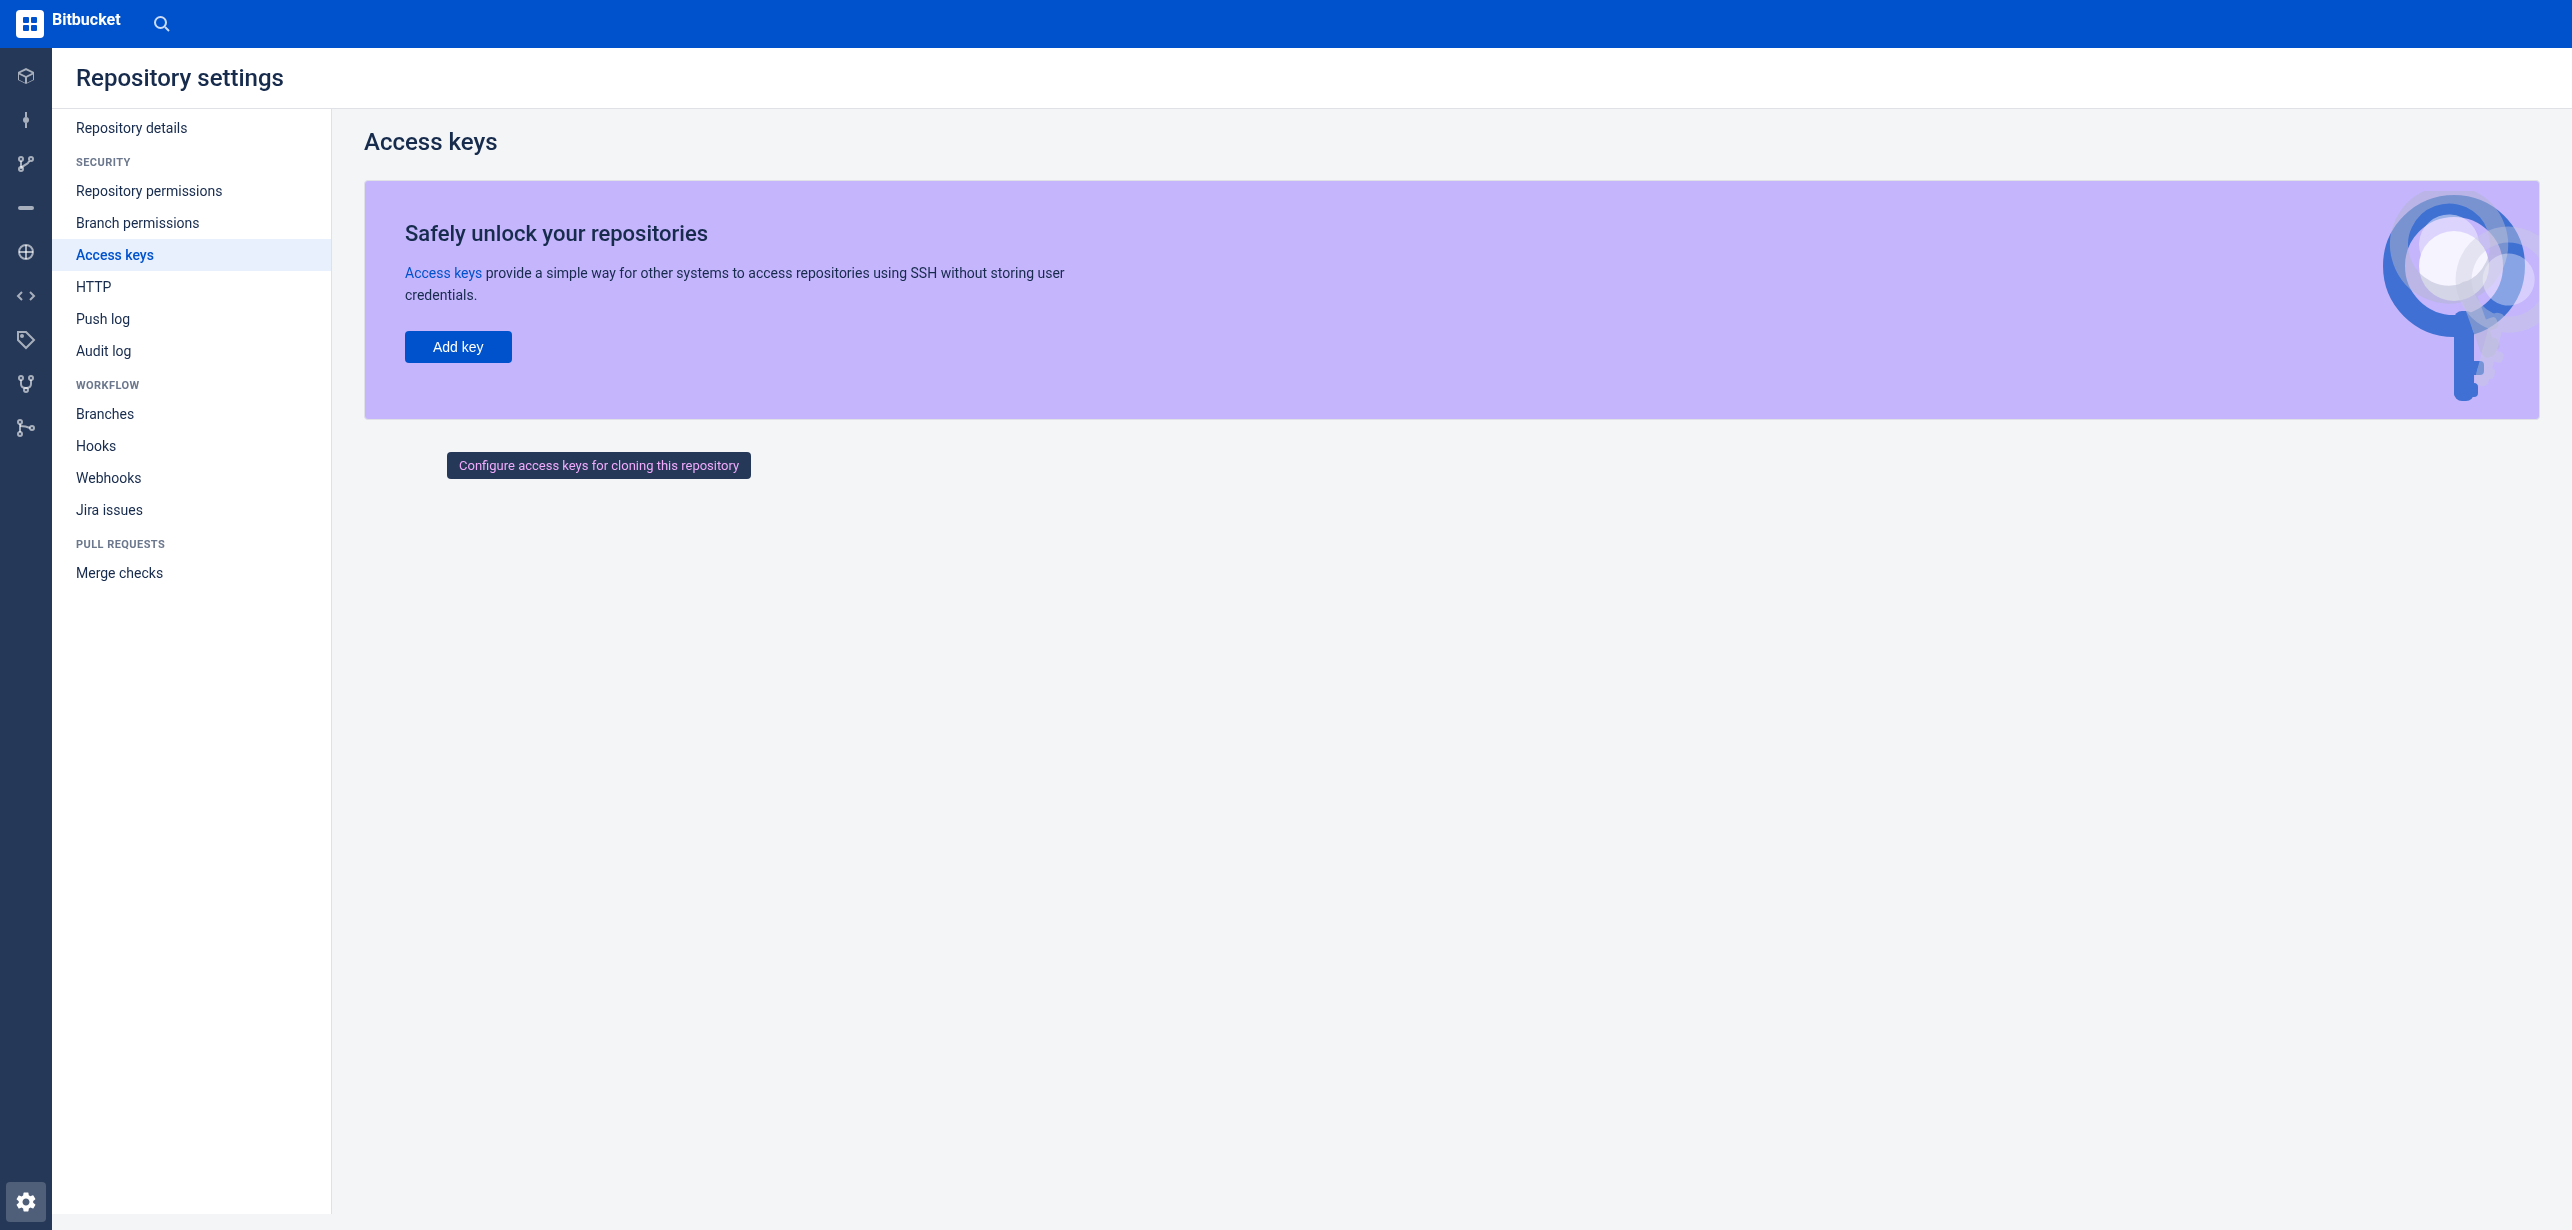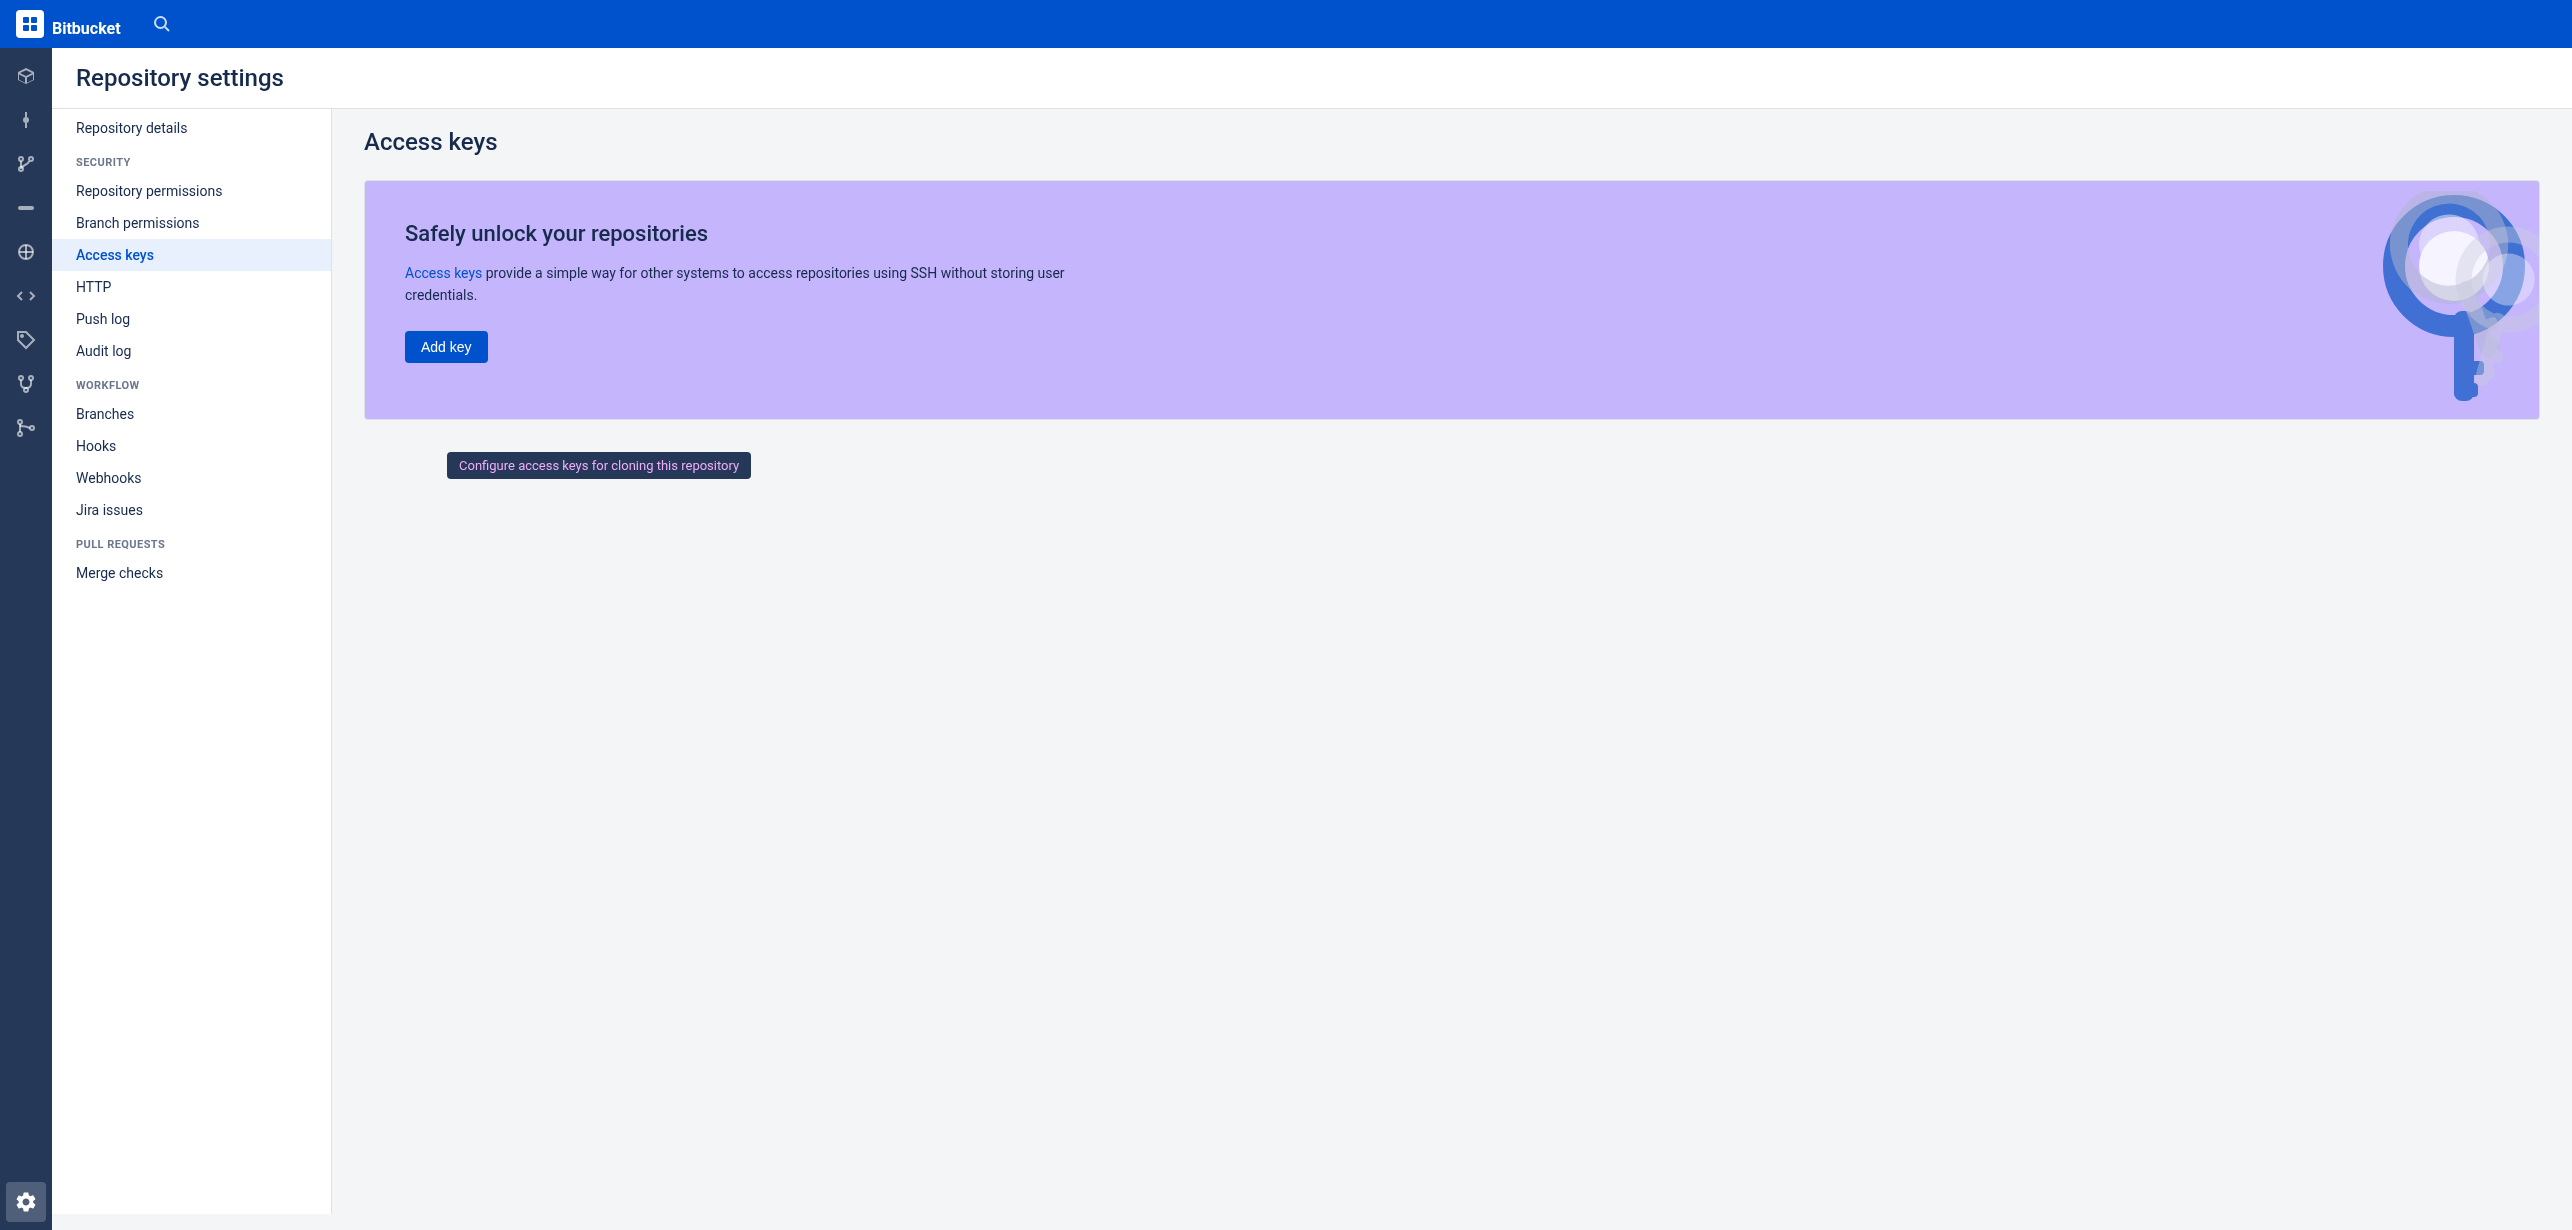--- a/index.html
+++ b/index.html
@@ -11,21 +11,21 @@
       height: 48px;
       display: flex;
       align-items: center;
       padding: 0 16px;
       position: fixed;
       top: 0; left: 0; right: 0;
       z-index: 100;
     }
     .navbar-brand {
       display: flex;
-      align-items: flex-end;
+      align-items: flex-start;
       color: white;
       font-weight: 700;
       font-size: 16px;
       margin-right: 24px;
       gap: 8px;
     }
     .navbar-brand-icon {
       background: white;
       color: #0052cc;
       width: 28px;
@@ -190,21 +190,21 @@
     }
     .card-body a {
       color: #0052cc;
       text-decoration: none;
     }
     .add-key-btn {
       background: #0052cc;
       color: white;
       border: none;
       border-radius: 4px;
-      padding: 8px 16px;
+      padding: 8px 28px;
       font-size: 14px;
       font-weight: 500;
       cursor: pointer;
     }
 
     
     .keys-illustration {
       position: absolute;
       right: -20px;
       top: 10px;

